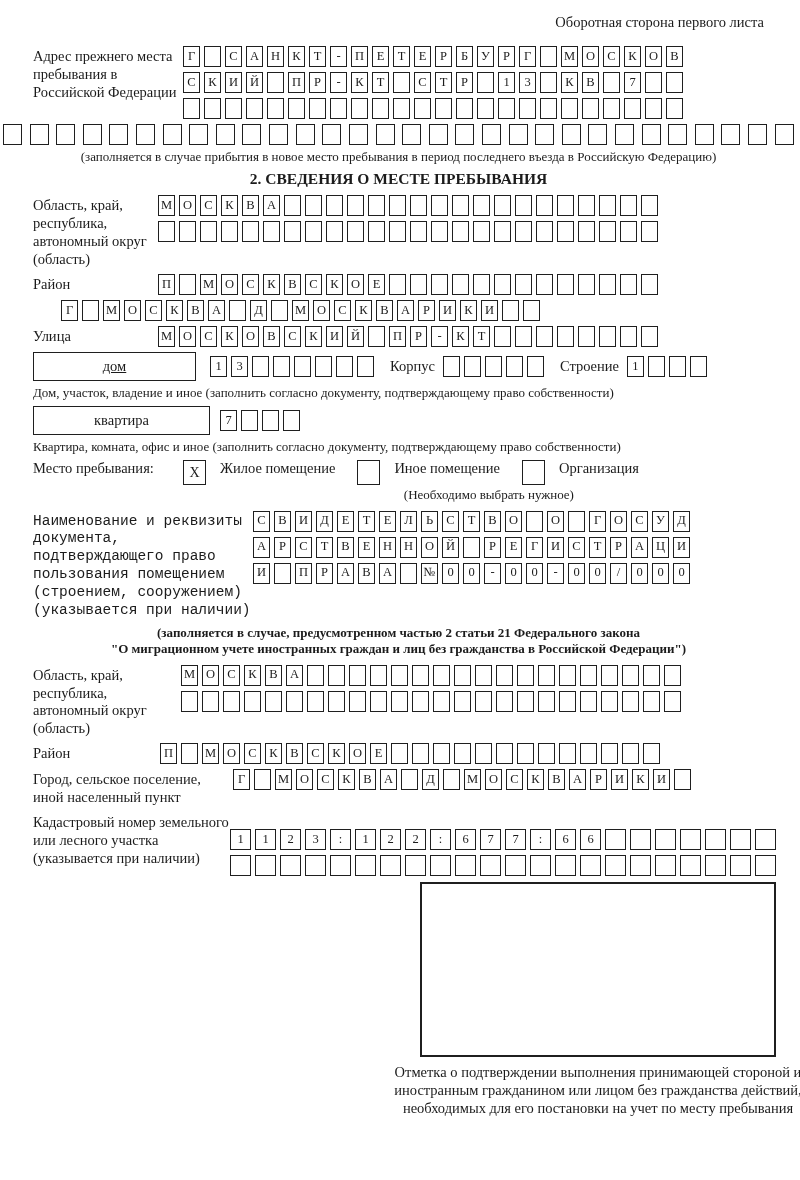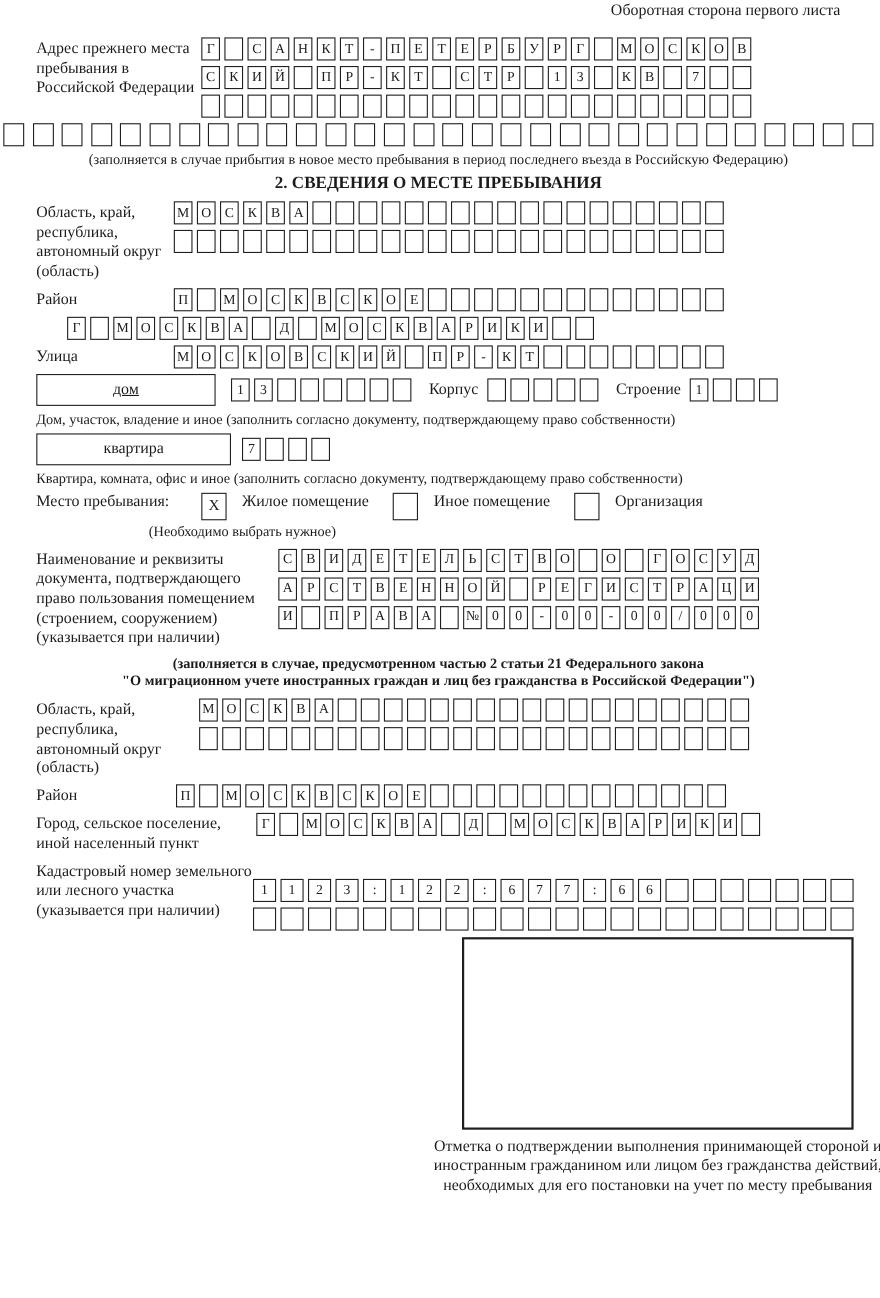--- a/index.html
+++ b/index.html
@@ -2,31 +2,31 @@
 <html><head>
 <meta charset="utf-8">
 <style>
   * { margin:0; padding:0; box-sizing:border-box; }
   html,body { width:800px; background:#ffffff; }
   body {
     height:1180px; overflow:hidden; color:#1b1b1b;
     font-family:"Liberation Serif","DejaVu Serif",serif;
     font-size:14.5px; line-height:1.24;
   }
-  .page { padding:2px 36px 0 33px; }
+  .page { padding:14px 36px 0 33px; }
 
   .header-note { text-align:right; font-size:14.5px; margin-bottom:14px; }
 
   .row { display:flex; align-items:flex-start; margin-bottom:5px; }
   .rows { display:flex; flex-direction:column; gap:5px; }
 
   .lbl { flex:0 0 auto; padding-top:2px; }
   .lbl-prev { width:150px; }
   .lbl-s2 { width:125px; }
-  .lbl-doc { width:220px; }
+  .lbl-doc { width:220px;font-family:Liberation Mono, monospace; }
   .lbl-fact-reg { width:148px; }
   .lbl-fact-dist { width:127px; }
   .lbl-fact-city { width:200px; }
   .lbl-cad { width:197px; }
 
   .boxrow { display:flex; gap:4px; }
   .cell {
     flex:0 0 17px; width:17px; height:21px;
     border:1.6px solid #1f1f1f; background:#fff;
     display:flex; align-items:center; justify-content:center;
@@ -54,21 +54,21 @@
   .inline-lbl { margin:0 8px 0 16px; }
 
   .stayrow { display:flex; align-items:flex-start; margin:5px 0 2px 0; }
   .stay-lbl { width:150px; }
   .checkbox {
     width:23px; height:25px; border:1.7px solid #1f1f1f;
     display:flex; align-items:center; justify-content:center;
     font-size:14px; margin-right:14px;
   }
   .opt-lbl { margin-right:22px; }
-  .stay-note { width:60%; margin-left:14%; text-align:left; font-size:13px; margin-bottom:7px; }
+  .stay-note { width:60%; margin-left:14%; text-align:right; font-size:13px; margin-bottom:7px; }
 
   .fact-note { text-align:center; font-size:13px; }
   .fact-notes { margin-bottom:7px;font-weight:bold; }
 
   .cad-rows { margin-top:17px; }
 
   .stamp-area { width:470px; margin-left:330px; margin-top:6px; }
   .stamp-box { width:356px; height:175px; border:2px solid #1f1f1f; margin:0 auto 7px auto; }
   .stamp-caption { text-align:center; font-size:14.5px; }
 </style>

